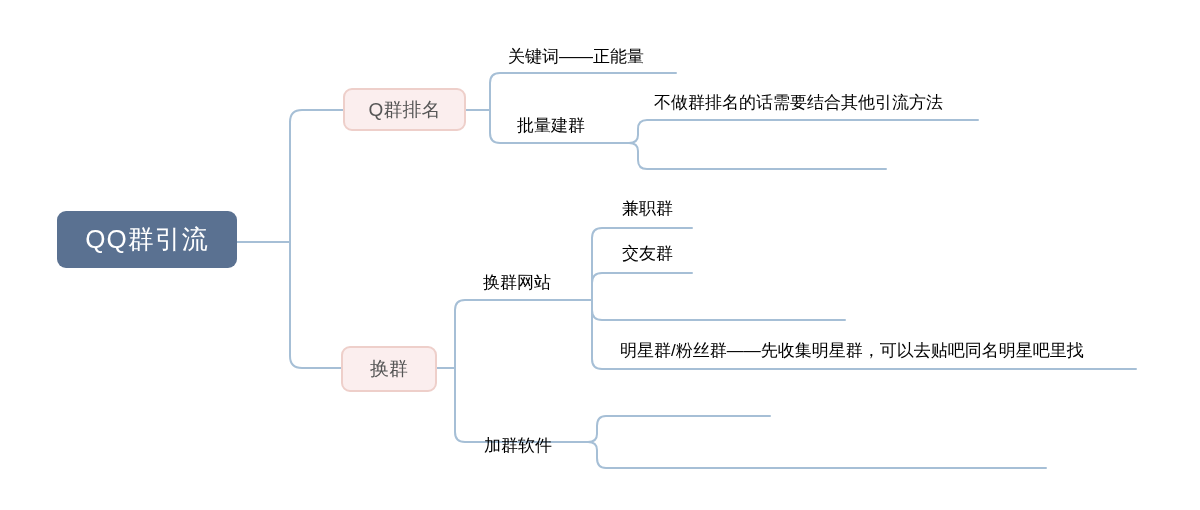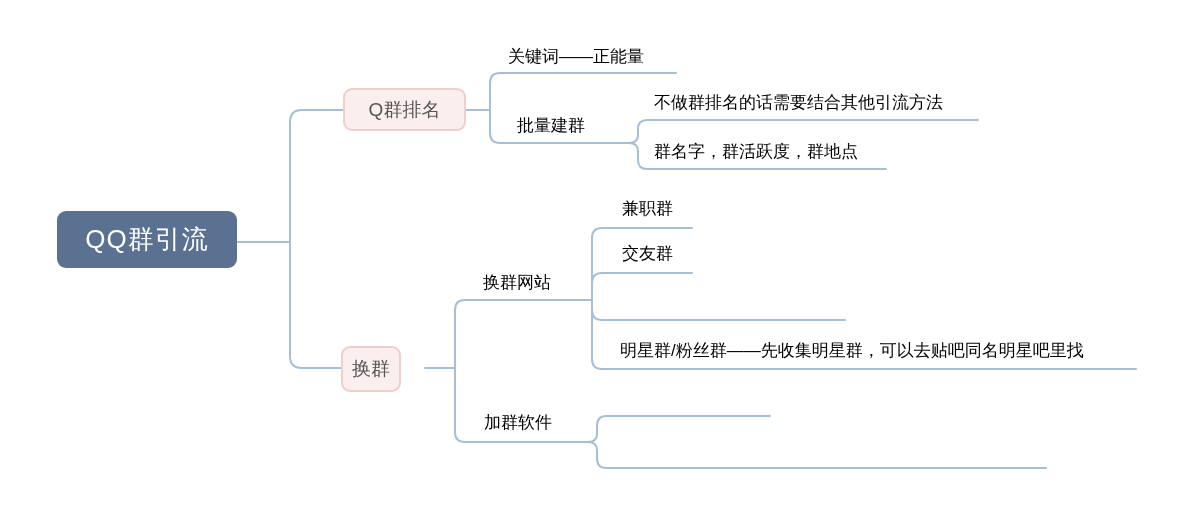--- a/index.html
+++ b/index.html
@@ -47,40 +47,40 @@
     letter-spacing: 1px;
   }
   .node-pink {
     background: #fbeeee;
     border: 2px solid #eecfca;
     border-radius: 9px;
     color: #565656;
     font-size: 19px;
   }
   .node-qpm { left: 343px; top: 88px;  width: 123px; height: 43px; }
-  .node-hq  { left: 341px; top: 346px; width: 60px;  height: 46px; }
+  .node-hq  { left: 341px; top: 346px; width: 96px;  height: 46px; }
   .topic-label {
     position: absolute;
     z-index: 2;
     color: #000000;
     font-size: 17px;
     line-height: 21px;
     white-space: nowrap;
     cursor: default;
   }
   .lbl-keyword   { left: 508px; top: 46px;  }
   .lbl-batch     { left: 517px; top: 115px; }
   .lbl-norank    { left: 654px; top: 92px;  }
   .lbl-groupname { left: 654px; top: 141px; }
   .lbl-swapsite  { left: 483px; top: 272px; }
   .lbl-parttime  { left: 622px; top: 198px; }
   .lbl-friend    { left: 622px; top: 243px; }
   .lbl-game      { left: 620px; top: 291px; }
   .lbl-star      { left: 620px; top: 340px; }
-  .lbl-software  { left: 484px; top: 412px; }
+  .lbl-software  { left: 484px; top: 436px; font-family: Liberation Mono, monospace; }
   .lbl-script    { left: 622px; top: 389px; }
   .lbl-manual    { left: 612px; top: 437px; }
 </style>
 </head>
 <body>
 
 <div id="canvas">
 
   <svg id="connector-svg" width="1200" height="510" viewBox="0 0 1200 510">
 
@@ -109,21 +109,20 @@
   </svg>
 
   <div class="node node-root">QQ群引流</div>
 
   <div class="node node-pink node-qpm">Q群排名</div>
   <div class="node node-pink node-hq">换群</div>
 
   <div class="topic-label lbl-keyword">关键词——正能量</div>
   <div class="topic-label lbl-batch">批量建群</div>
   <div class="topic-label lbl-norank">不做群排名的话需要结合其他引流方法</div>
-  <div class="topic-label lbl-groupname">群名字，群活跃度，群地点</div>
 
   <div class="topic-label lbl-swapsite">换群网站</div>
   <div class="topic-label lbl-parttime">兼职群</div>
   <div class="topic-label lbl-friend">交友群</div>
   <div class="topic-label lbl-star">明星群/粉丝群——先收集明星群，可以去贴吧同名明星吧里找</div>
   <div class="topic-label lbl-software">加群软件</div>
 
 </div>
 
 </body></html>

